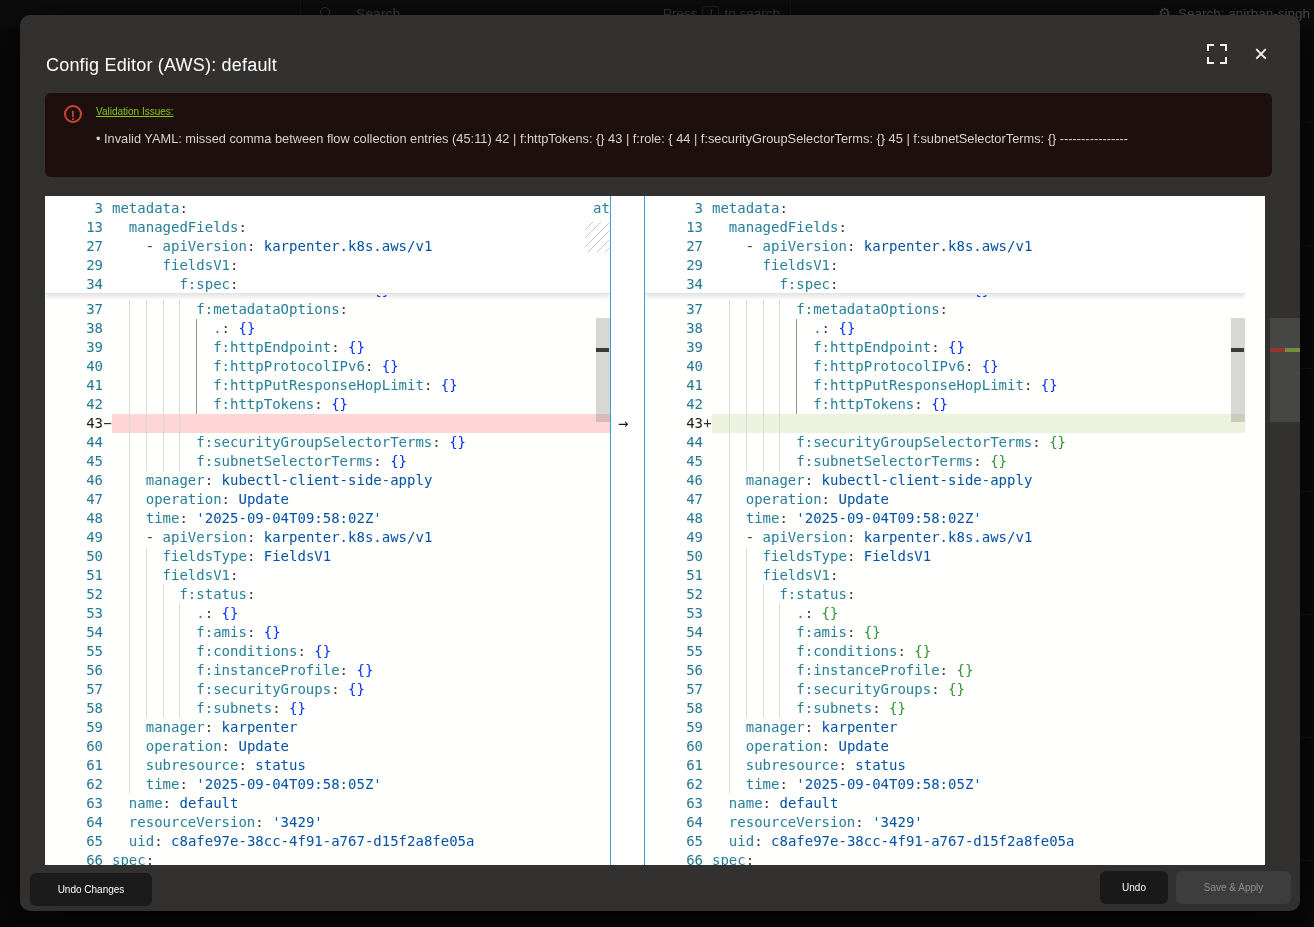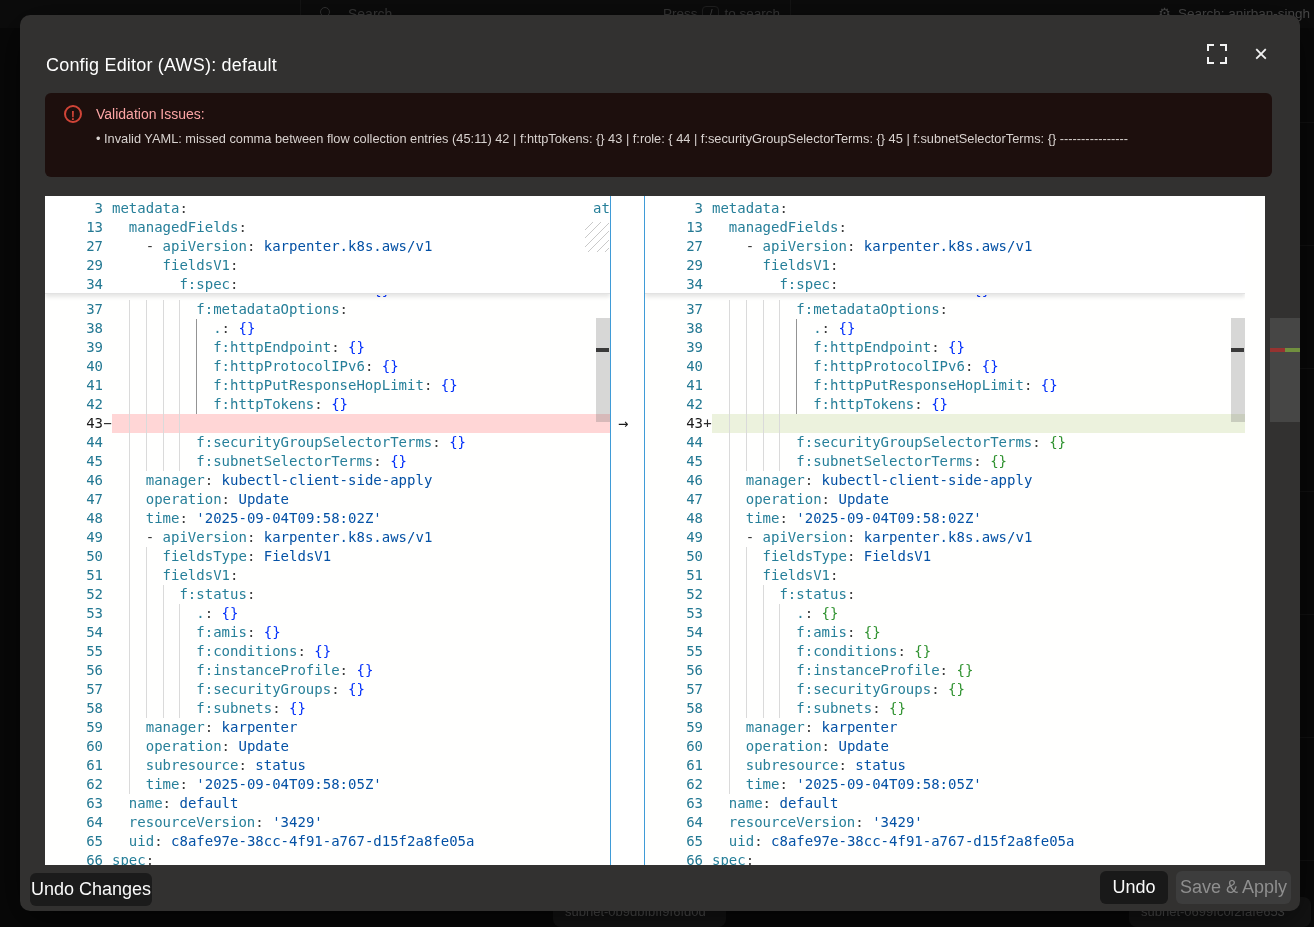--- a/index.html
+++ b/index.html
@@ -5,21 +5,21 @@
   * { margin:0; padding:0; box-sizing:border-box; }
   html,body { width:1314px; height:927px; overflow:hidden; background:#121212;
     font-family:"Liberation Sans", sans-serif; }
 
   
   #page-header { position:absolute; left:0; top:0; width:1314px; height:28px; background:#1a1a1a; }
   .hdr-divider { position:absolute; top:0; width:1px; height:28px; background:#2d2d2d; }
   #search-box { position:absolute; left:300px; top:0; width:490px; height:28px; color:#787878; font-size:14px; }
   #search-icon { position:absolute; left:20px; top:7px; width:10px; height:10px; border:1.5px solid #6e6e6e; border-radius:50%; }
   #search-icon::after { content:""; position:absolute; left:8px; top:9px; width:6px; height:1.5px; background:#6e6e6e; transform:rotate(45deg); }
-  #search-placeholder { position:absolute; left:48px; top:6px; }
+  #search-placeholder { position:absolute; left:56px; top:6px; }
   #search-hint { position:absolute; right:10px; top:6px; color:#767676; font-size:13.5px;text-align:right; }
   .key-badge { display:inline-block; border:1px solid #454545; border-radius:4px; padding:0px 6px; font-size:11px; color:#8a8a8a; margin:0 5px; vertical-align:1px; }
   #cluster-area { position:absolute; right:4px; top:5px; color:#9b9b9b; font-size:13.5px; white-space:nowrap; }
   #cluster-icon { display:inline-block; font-size:14px; margin-right:7px; color:#9b9b9b; }
   #right-table-col { position:absolute; left:1300px; top:28px; width:14px; height:899px; background:#141414; }
   .table-line { position:absolute; left:0; width:14px; height:1px; background:#262626; }
   #chips-row { position:absolute; left:0; top:897px; width:1314px; height:30px; }
   .chip { position:absolute; top:0; height:30px; background:#2b2b2b; border-radius:8px; color:#a9a9a9;
     font-size:13px; line-height:30px; padding:0 12px; white-space:nowrap; overflow:hidden; }
 
@@ -37,21 +37,21 @@
   .fs-bl { left:1px; bottom:1px; border-right:none; border-top:none; }
   .fs-br { right:1px; bottom:1px; border-left:none; border-top:none; }
   #close-btn { position:absolute; left:1226px; top:24px; width:30px; height:30px; color:#f2f2f2;
     font-size:24px; line-height:30px; text-align:center; cursor:pointer; }
 
   
   #validation { position:absolute; left:25px; top:78px; width:1227px; height:84px; background:#1d0f0d;
     border-radius:6px; color:#dcd6d3; }
   #validation-icon { position:absolute; left:19px; top:12px; width:18px; height:18px; border:2px solid #d04437;
     border-radius:50%; color:#d04437; font-weight:bold; font-size:13px; text-align:center; line-height:17px; }
-  #validation-heading { position:absolute; left:51px; top:13px; font-size:14px; color:#fca5a5; }
+  #validation-heading { position:absolute; left:51px; top:13px; font-size:10px; color:#84cc16;text-decoration:underline; }
   #validation-body { position:absolute; left:51px; top:35px; width:1160px; font-size:12.8px; line-height:21px; color:#d8d2cf; }
   #validation-line2 { padding-left:20px; }
 
   
   #editor { position:absolute; left:25px; top:181px; width:1220px; height:669px; background:#fffffe;
     font-family:"DejaVu Sans Mono", monospace; font-size:14px; }
   .pane { position:absolute; top:0; height:669px; background:#fffffe; overflow:hidden; }
   #pane-left  { left:0;   width:565px; }
   #pane-right { left:600px; width:600px; }
   #mid-strip { position:absolute; left:565px; top:0; width:35px; height:669px; background:#ffffff;
@@ -85,21 +85,21 @@
   #hatch { position:absolute; left:540px; top:26px; width:24px; height:30px;
     background:repeating-linear-gradient(135deg, transparent 0 5px, #c9c9c9 5px 6px); }
   #clipped-frag { position:absolute; left:548px; top:3px; height:19px; line-height:19px; color:#267f99; }
 
   #overview-ruler { position:absolute; left:1225px; top:0; width:30px; height:669px; }
   #ov-slider { position:absolute; left:0; top:122px; width:30px; height:104px; background:rgba(255,255,255,0.10); }
   #ov-mark-del { position:absolute; left:0; top:152px; width:15px; height:4px; background:#963330; }
   #ov-mark-ins { position:absolute; left:15px; top:152px; width:15px; height:4px; background:#71903f; }
 
   
-  .btn { position:absolute; border-radius:6px; font-size:18px; text-align:center; cursor:pointer; border:none; }
+  .btn { position:absolute; border-radius:6px; font-size:10px; text-align:center; cursor:pointer; border:none; }
   #undo-btn { left:10px; top:858px; width:122px; height:33px; background:#1b1b1b; color:#fafafa; line-height:33px; }
   #close-footer-btn { left:1080px; top:856px; width:68px; height:33px; background:#191919; color:#fafafa; line-height:33px; }
   #save-btn { left:1156px; top:856px; width:115px; height:33px; background:#3d3d3d; color:#8f8f8f; line-height:33px; cursor:default; }
 </style>
 </head>
 <body>
 
 <div id="page-header">
   <div class="hdr-divider" style="left:300px"></div>
   <div class="hdr-divider" style="left:790px"></div>
@@ -116,22 +116,20 @@
 <div id="right-table-col">
     <div class="table-line" style="top: 94px;"></div>
     <div class="table-line" style="top: 217px;"></div>
     <div class="table-line" style="top: 340px;"></div>
     <div class="table-line" style="top: 463px;"></div>
     <div class="table-line" style="top: 586px;"></div>
     <div class="table-line" style="top: 709px;"></div>
     <div class="table-line" style="top: 832px;"></div>
   </div>
 <div id="chips-row">
-    <div class="chip" style="left: 553px; width: 173px;">subnet-0b9dbfbff9f6fd0d</div>
-    <div class="chip" style="left: 1129px; width: 182px;">subnet-0699fc0f2fafe653</div>
   </div>
 
 <div id="overlay"></div>
 
 <div id="modal">
   <div id="dialog-title">Config Editor (AWS): default</div>
 
   <div id="fullscreen-btn">
     <span class="fs-corner fs-tl"></span>
     <span class="fs-corner fs-tr"></span>

